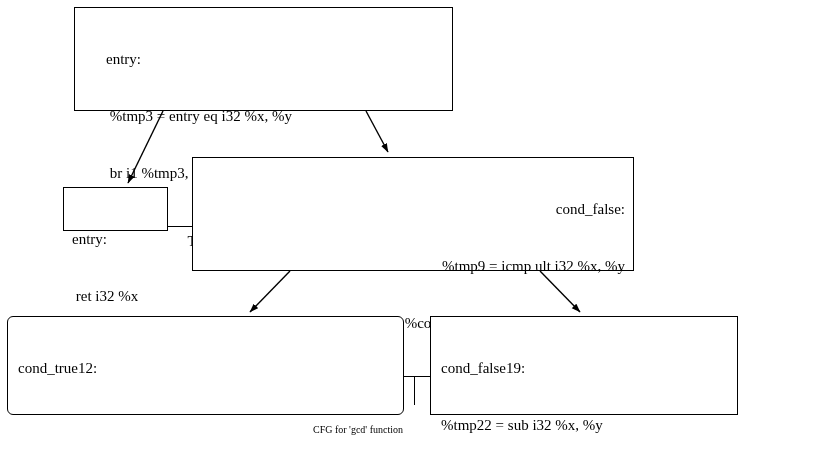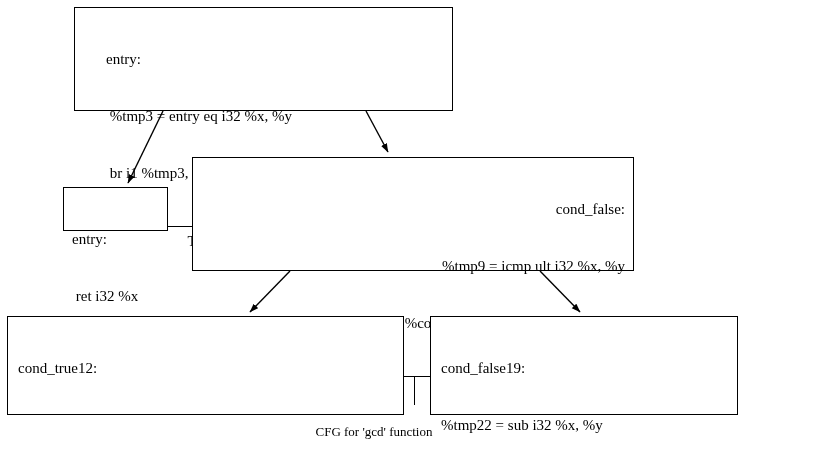--- a/index.html
+++ b/index.html
@@ -61,23 +61,22 @@
     height: 452px;
     pointer-events: none;
   }
   
   .caption {
     position: absolute;
     left: 0;
     top: 424px;
     width: 716px;
     text-align: center;
-    font-size: 13px;
+    font-size: 10px;
     color: #000000;
-    margin-left: 16px;
   }
 </style>
 </head>
 <body>
 
 <div id="canvas">
 
   <svg id="edges" viewBox="0 0 828 452" width="828" height="452" xmlns="http://www.w3.org/2000/svg">
     <defs>
       <marker id="arrow" markerWidth="10" markerHeight="10" refX="8.5" refY="3.2" orient="auto" markerUnits="userSpaceOnUse">
@@ -126,21 +125,21 @@
       <div class="code-line">cond_false:</div>
       <div class="code-line"> %tmp9 = icmp ult i32 %x, %y</div>
       <div class="code-line"> br i1 %tmp9, label %cond_true12, label %cond_false19</div>
     </div>
     <div class="ports">
       <div class="port" style="flex: 0 0 221px;">T</div>
       <div class="port">F</div>
     </div>
   </div>
 
-  <div class="node" style="left:7px; top:316px; width:397px; height:99px;">
+  <div class="node" style="left:7px; top:316px; width:397px; height:99px;border-radius:6px;">
     <div class="node-body" style="padding-left:10px;">
       <div class="code-line">cond_true12:</div>
       
       
     </div>
   </div>
 
   <div class="node" style="left:430px; top:316px; width:308px; height:99px;">
     <div class="node-body" style="padding-left:10px;">
       <div class="code-line">cond_false19:</div>

